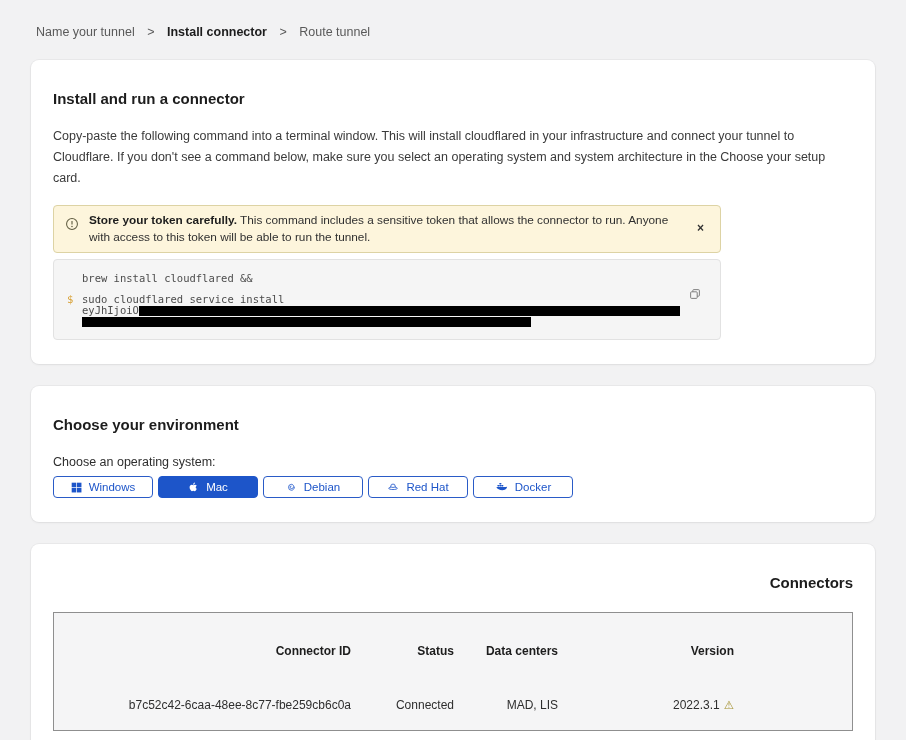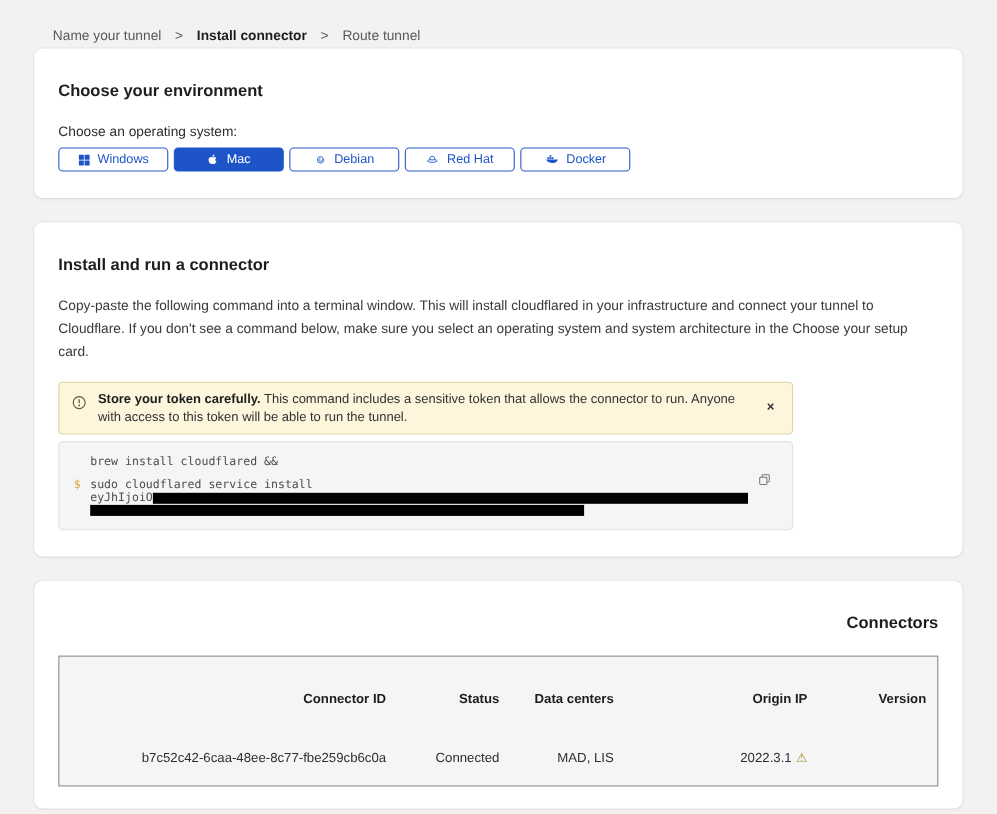--- a/index.html
+++ b/index.html
@@ -6,21 +6,21 @@
   html,body { margin:0; padding:0; }
   body {
     width:906px; height:740px; overflow:hidden;
     background:#f2f2f3;
     font-family:"Liberation Sans", sans-serif;
     color:#2e2e2e;
   }
   .page { width:906px; height:740px; }
 
   
-  .breadcrumb { padding:25px 0 0 48px; height:44px; font-size:12.5px; color:#595959; }
+  .breadcrumb { padding:25px 0 0 36px; height:60px; font-size:12.5px; color:#595959; }
   .breadcrumb .crumb { cursor:pointer; }
   .breadcrumb .crumb.active { color:#1d1d1d; font-weight:bold; }
   .breadcrumb .sep { margin:0 9px; color:#595959; }
 
   
   .card {
     margin:0 31px 22px; background:#fff; border-radius:8px;
     box-shadow:0 0 0 1px rgba(0,0,0,0.035), 0 1px 3px rgba(0,0,0,0.05);
     padding:24px 22px;
   }
@@ -78,20 +78,51 @@
 
   <nav class="breadcrumb">
     <span class="crumb">Name your tunnel</span>
     <span class="sep">&gt;</span>
     <span class="crumb active">Install connector</span>
     <span class="sep">&gt;</span>
     <span class="crumb">Route tunnel</span>
   </nav>
 
   <section class="card">
+    <h2>Install and run a connector</h2>
+    <p class="desc">Copy-paste the following command into a terminal window. This will install cloudflared in your infrastructure and connect your tunnel to Cloudflare. If you don't see a command below, make sure you select an operating system and system architecture in the Choose your setup card.</p>
+
+    <div class="banner">
+      <span class="banner-icon">
+        <svg width="14" height="14" viewBox="0 0 16 16">
+            <circle cx="8" cy="8" r="6.2" fill="none" stroke="currentColor" stroke-width="1.2"></circle>
+            <line x1="8" y1="4.5" x2="8" y2="8.7" stroke="currentColor" stroke-width="1.3"></line>
+            <circle cx="8" cy="10.9" r="0.9" fill="currentColor"></circle>
+          </svg>
+      </span>
+      <p class="banner-text"><b>Store your token carefully.</b> <span>This command includes a sensitive token that allows the connector to run. Anyone with access to this token will be able to run the tunnel.</span></p>
+      <button class="banner-close">×</button>
+    </div>
+
+    <div class="codeblock">
+      <div class="code-line"><span class="prompt"></span><span>brew install cloudflared &amp;&amp;</span></div>
+      <div class="code-gap"></div>
+      <div class="code-line"><span class="prompt">$</span><span>sudo cloudflared service install</span></div>
+      <div class="code-line"><span class="prompt"></span><span>eyJhIjoiO</span><span class="redact r1"></span></div>
+      <div class="code-line"><span class="prompt"></span><span class="redact r2"></span></div>
+      <button class="copy-btn">
+        <svg width="14" height="14" viewBox="0 0 16 16" fill="none" stroke="#7a7a7a" stroke-width="1.1">
+            <rect x="5.5" y="3" width="7.5" height="7.5" rx="1"></rect>
+            <rect x="3" y="5.5" width="7.5" height="7.5" rx="1" fill="#f5f5f5"></rect>
+          </svg>
+      </button>
+    </div>
+  </section>
+
+  <section class="card">
     <h2>Choose your environment</h2>
     <div class="os-label">Choose an operating system:</div>
     <div class="os-row">
 
       <button class="os-btn">
         <span style="line-height:0;">
           <svg width="11" height="11" viewBox="0 0 16 16" fill="currentColor">
               <rect x="1" y="1" width="6.6" height="6.6"></rect>
               <rect x="8.6" y="1" width="6.6" height="6.6"></rect>
               <rect x="1" y="8.6" width="6.6" height="6.6"></rect>
@@ -138,59 +169,27 @@
               <rect x="5.4" y="2.8" width="2.2" height="2" rx="0.2"></rect>
               <path d="M1.1 8.1h12.4c.8 0 1.5-.3 1.9-.8.1 1.1-.9 5-6.3 5-3.8 0-6.5-1.4-8-4.2z"></path>
             </svg>
         </span>
         <span>Docker</span>
       </button>
 
     </div>
   </section>
 
-  <section class="card">
-    <h2>Install and run a connector</h2>
-    <p class="desc">Copy-paste the following command into a terminal window. This will install cloudflared in your infrastructure and connect your tunnel to Cloudflare. If you don't see a command below, make sure you select an operating system and system architecture in the Choose your setup card.</p>
-
-    <div class="banner">
-      <span class="banner-icon">
-        <svg width="14" height="14" viewBox="0 0 16 16">
-            <circle cx="8" cy="8" r="6.2" fill="none" stroke="currentColor" stroke-width="1.2"></circle>
-            <line x1="8" y1="4.5" x2="8" y2="8.7" stroke="currentColor" stroke-width="1.3"></line>
-            <circle cx="8" cy="10.9" r="0.9" fill="currentColor"></circle>
-          </svg>
-      </span>
-      <p class="banner-text"><b>Store your token carefully.</b> <span>This command includes a sensitive token that allows the connector to run. Anyone with access to this token will be able to run the tunnel.</span></p>
-      <button class="banner-close">×</button>
-    </div>
-
-    <div class="codeblock">
-      <div class="code-line"><span class="prompt"></span><span>brew install cloudflared &amp;&amp;</span></div>
-      <div class="code-gap"></div>
-      <div class="code-line"><span class="prompt">$</span><span>sudo cloudflared service install</span></div>
-      <div class="code-line"><span class="prompt"></span><span>eyJhIjoiO</span><span class="redact r1"></span></div>
-      <div class="code-line"><span class="prompt"></span><span class="redact r2"></span></div>
-      <button class="copy-btn">
-        <svg width="14" height="14" viewBox="0 0 16 16" fill="none" stroke="#7a7a7a" stroke-width="1.1">
-            <rect x="5.5" y="3" width="7.5" height="7.5" rx="1"></rect>
-            <rect x="3" y="5.5" width="7.5" height="7.5" rx="1" fill="#f5f5f5"></rect>
-          </svg>
-      </button>
-    </div>
-  </section>
-
   <section class="card" style="padding-bottom:20px;text-align:right;">
     <h2>Connectors</h2>
     <div class="conn-table">
       <div class="t-grid">
         <div class="th">Connector ID</div>
         <div class="th">Status</div>
         <div class="th">Data centers</div>
-        <div class="th">Origin IP</div>
         <div class="th">Version</div>
       </div>
       <div class="t-grid">
         <div class="td">b7c52c42-6caa-48ee-8c77-fbe259cb6c0a</div>
         <div class="td status-connected">Connected</div>
         <div class="td">MAD, LIS</div>
         <div class="td"><span>2022.3.1</span><span class="warn-glyph">⚠</span></div>
       </div>
     </div>
   </section>

